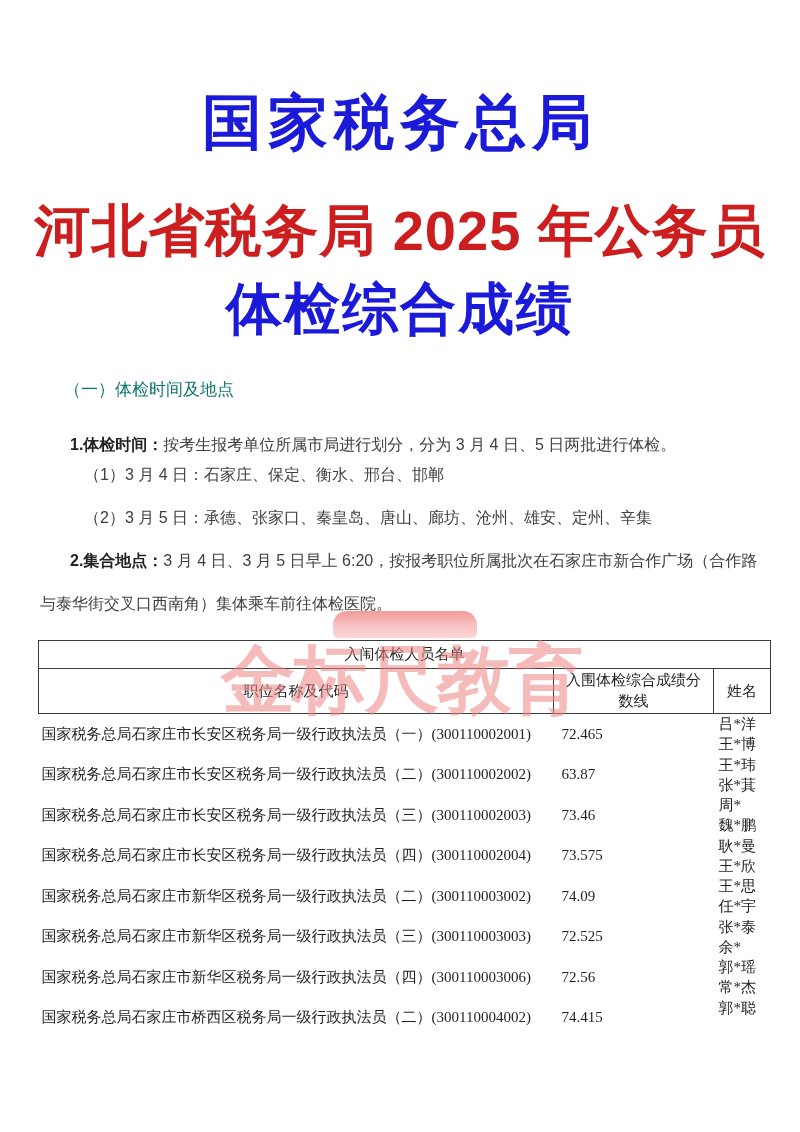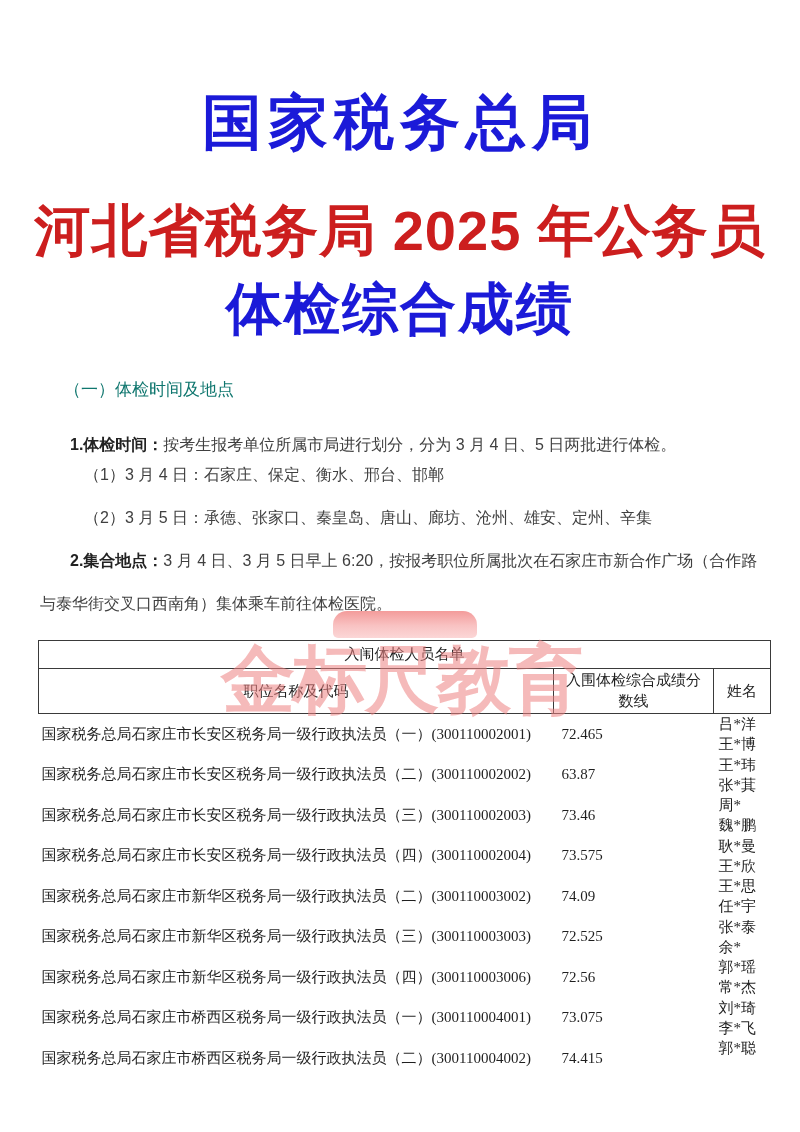--- a/index.html
+++ b/index.html
@@ -152,28 +152,20 @@
         </tr>
         <tr>
           <td class="c-pos">国家税务总局石家庄市新华区税务局一级行政执法员（四）(300110003006)</td>
           <td class="c-score">72.56</td>
           <td class="c-names">
             <div>郭*瑶</div>
             <div>常*杰</div>
           </td>
         </tr>
         <tr>
-          <td class="c-pos">国家税务总局石家庄市桥西区税务局一级行政执法员（一）(300110004001)</td>
-          <td class="c-score">73.075</td>
-          <td class="c-names">
-            <div>刘*琦</div>
-            <div>李*飞</div>
-          </td>
-        </tr>
-        <tr>
           <td class="c-pos">国家税务总局石家庄市桥西区税务局一级行政执法员（二）(300110004002)</td>
           <td class="c-score">74.415</td>
           <td class="c-names">
             <div>郭*聪</div>
           </td>
         </tr>
       </tbody>
   </table>
 
   <div class="wm-shape"></div>

